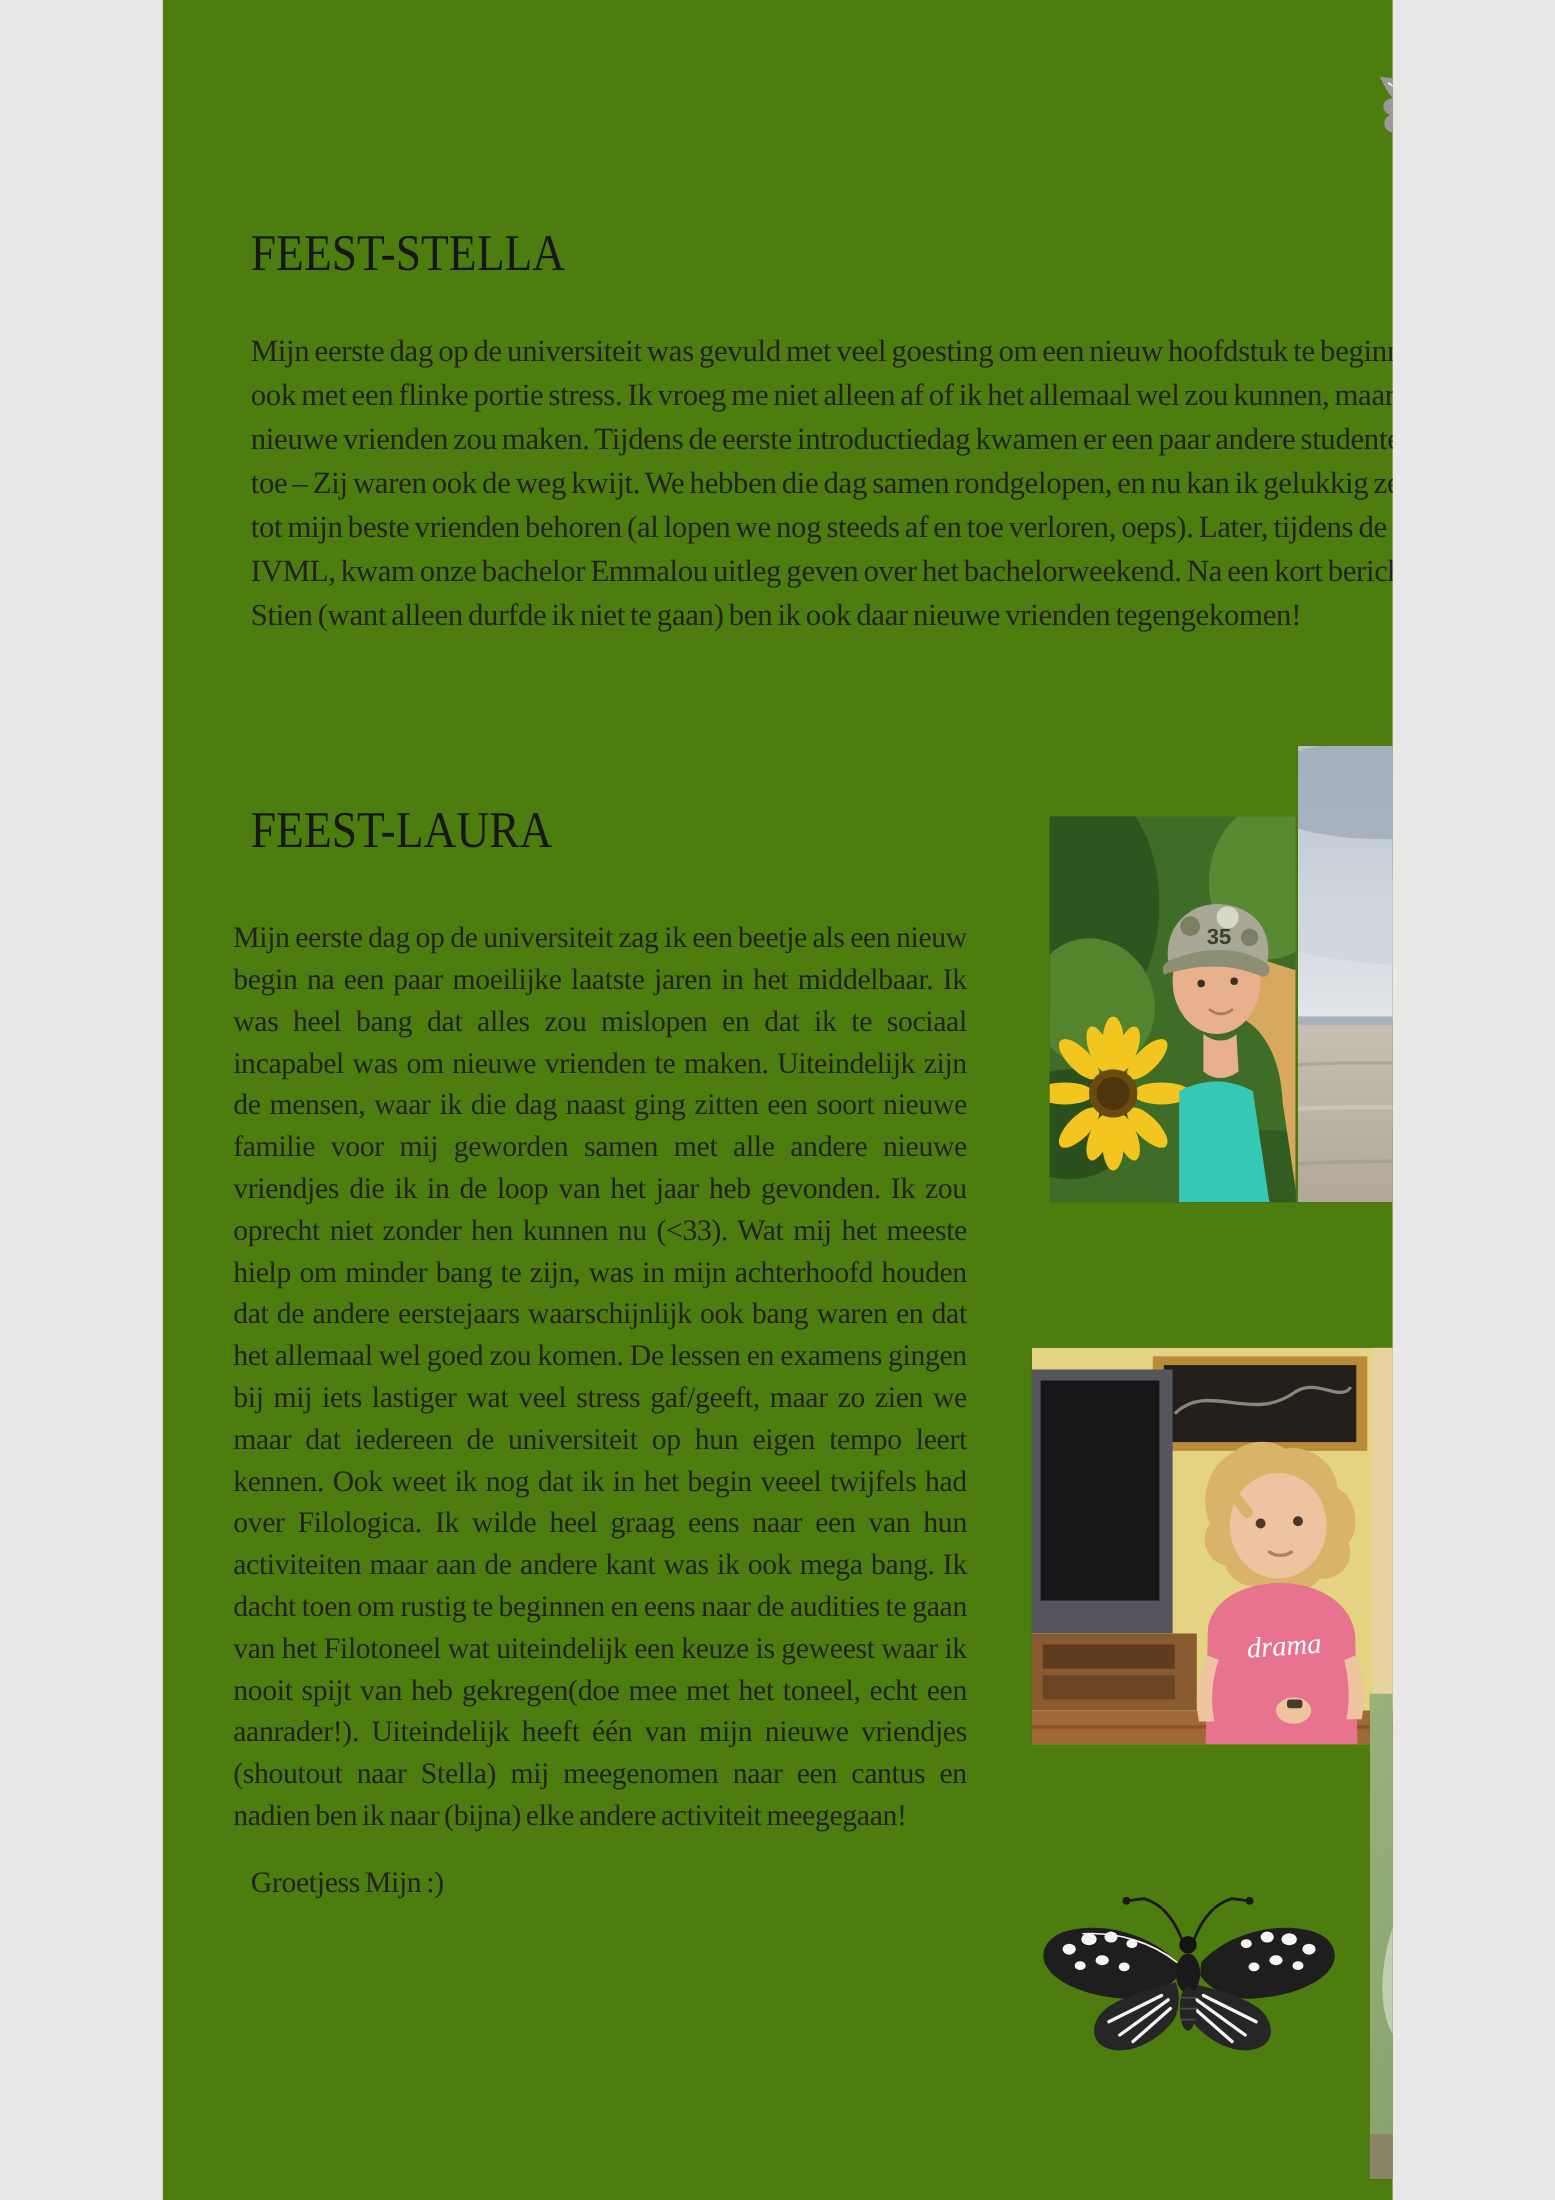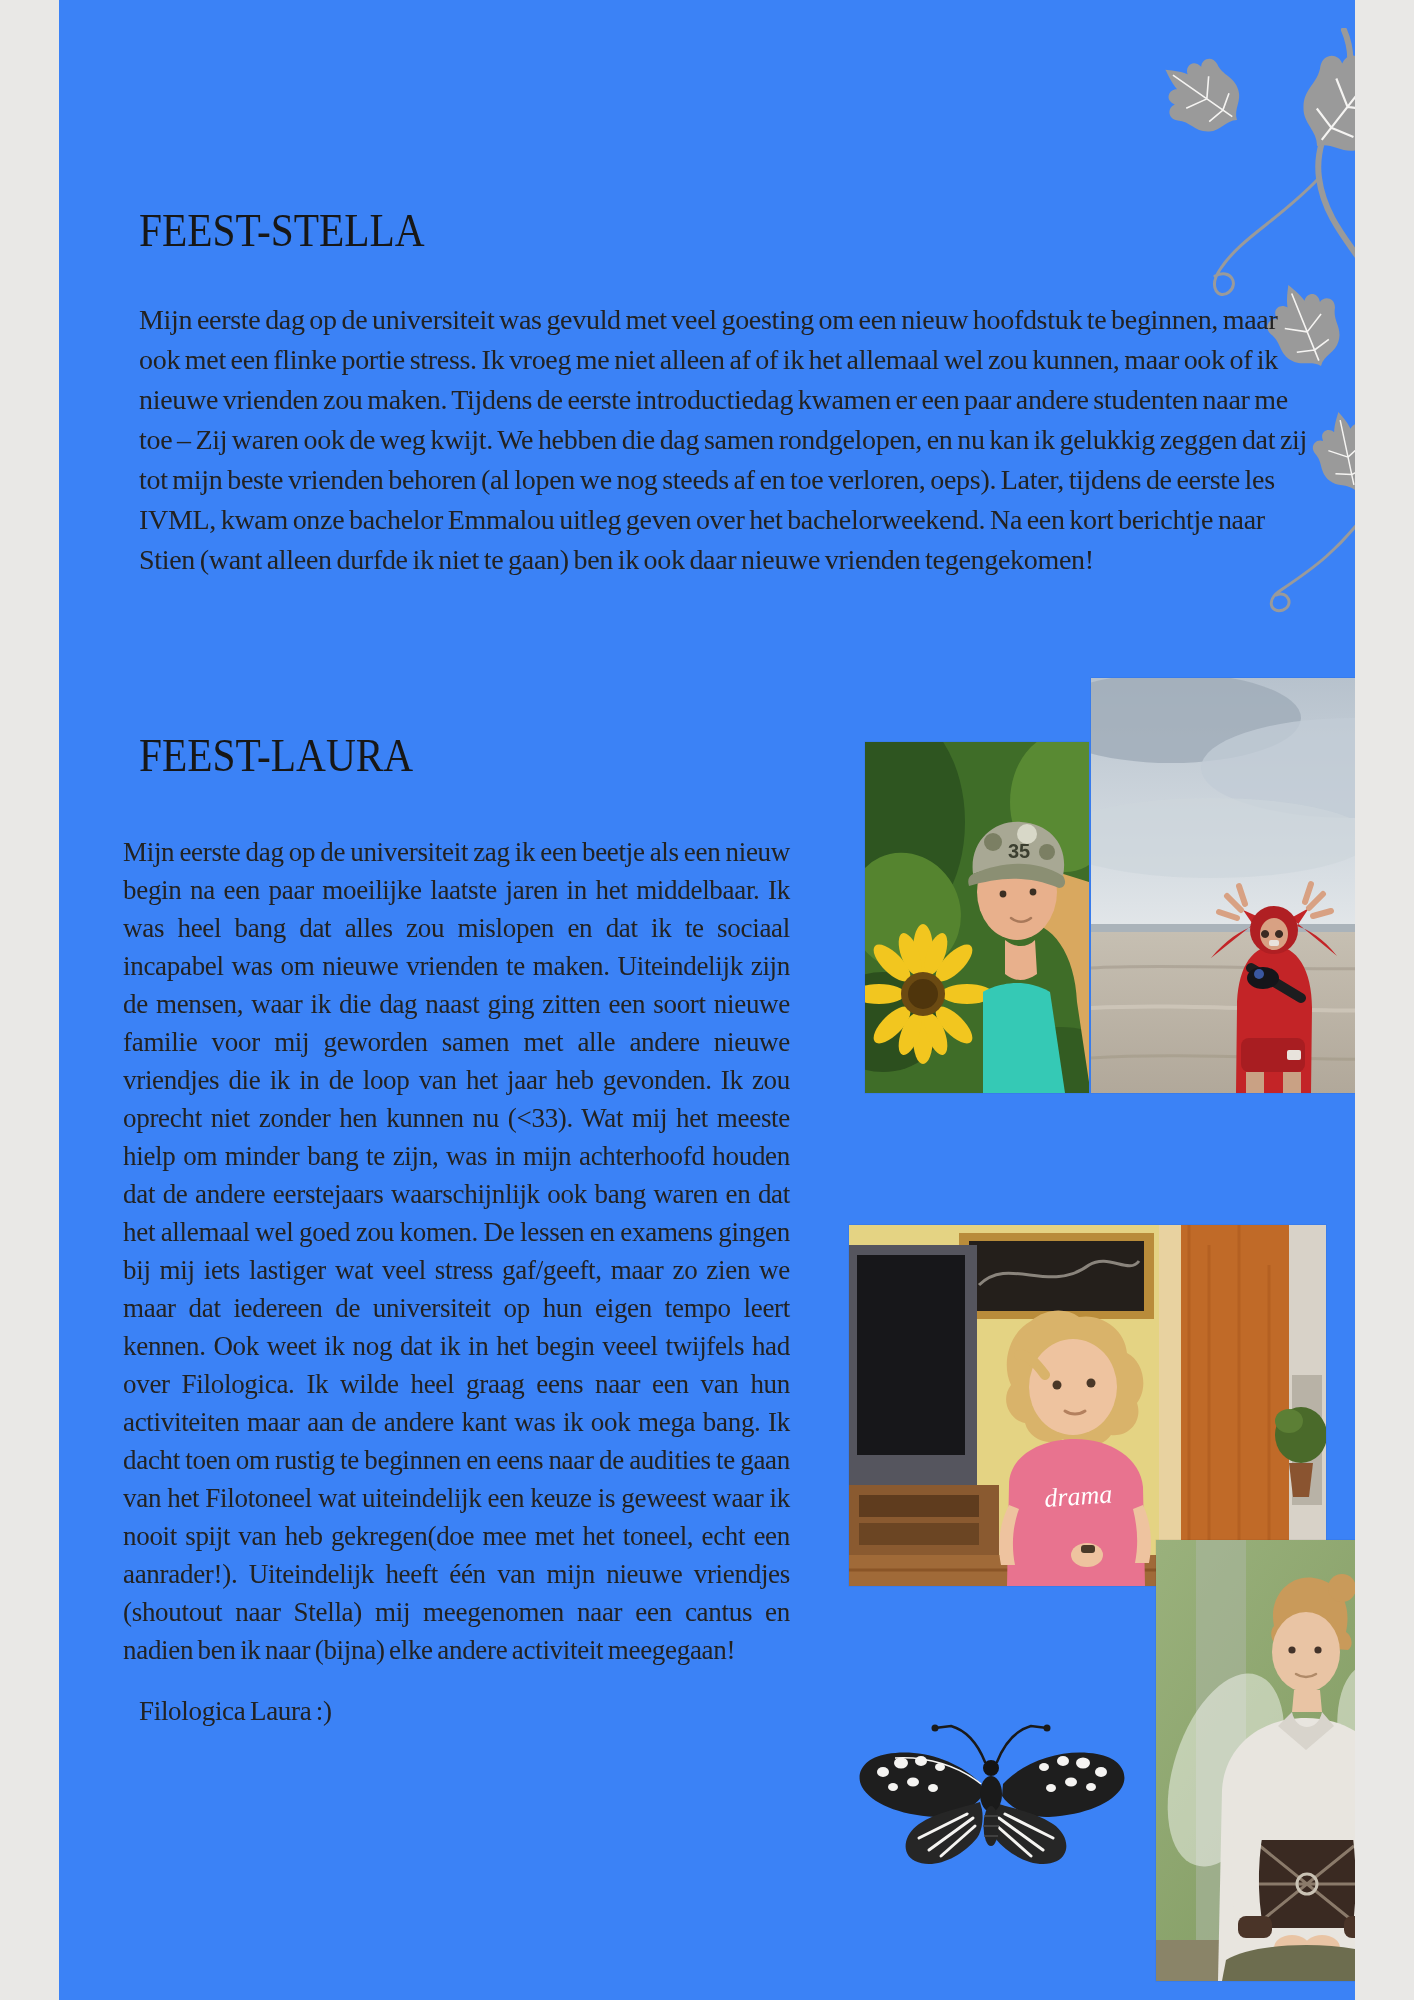--- a/index.html
+++ b/index.html
@@ -1,19 +1,19 @@
 <!DOCTYPE html>
 <html><head>
 <meta charset="utf-8">
 <style>
   html,body{margin:0;padding:0;}
   body{background:#e9e8e6;}
   .page{
-    position:relative;width:1296px;height:2000px;margin:0 auto;
-    background:#3b82f6;overflow:hidden;
+    position:relative;width:1118px;height:2000px;margin:0 auto;
+    background:#4d7c0f;overflow:hidden;
     font-family:"Liberation Serif", serif;color:#1f1f1f;
   }
   .title{
     position:absolute;left:80px;margin:0;font-weight:normal;
     font-size:47px;letter-spacing:0px;color:#171717;
     transform:scaleX(0.88);transform-origin:left center;white-space:nowrap;
   }
   #title-stella{top:203px;}
   #title-laura{top:728px;}
   .bodytext{
@@ -54,21 +54,21 @@
     <use href="#ivyleaf" transform="translate(268,390) rotate(58) scale(0.95)"></use>
     <use href="#ivyleaf" transform="translate(196,462) rotate(-12) scale(1.05)"></use>
     <use href="#ivyleaf" transform="translate(272,606) rotate(42) scale(0.95)"></use>
   </svg>
 
   <h1 class="title" id="title-stella">FEEST-STELLA</h1>
   <div class="bodytext" id="stella-body">Mijn eerste dag op de universiteit was gevuld met veel goesting om een nieuw hoofdstuk te beginnen, maar ook met een flinke portie stress. Ik vroeg me niet alleen af of ik het allemaal wel zou kunnen, maar ook of ik nieuwe vrienden zou maken. Tijdens de eerste introductiedag kwamen er een paar andere studenten naar me toe – Zij waren ook de weg kwijt. We hebben die dag samen rondgelopen, en nu kan ik gelukkig zeggen dat zij tot mijn beste vrienden behoren (al lopen we nog steeds af en toe verloren, oeps). Later, tijdens de eerste les IVML, kwam onze bachelor Emmalou uitleg geven over het bachelorweekend. Na een kort berichtje naar Stien (want alleen durfde ik niet te gaan) ben ik ook daar nieuwe vrienden tegengekomen!</div>
 
   <h1 class="title" id="title-laura">FEEST-LAURA</h1>
   <div class="bodytext" id="laura-body">Mijn eerste dag op de universiteit zag ik een beetje als een nieuw begin na een paar moeilijke laatste jaren in het middelbaar. Ik was heel bang dat alles zou mislopen en dat ik te sociaal incapabel was om nieuwe vrienden te maken. Uiteindelijk zijn de mensen, waar ik die dag naast ging zitten een soort nieuwe familie voor mij geworden samen met alle andere nieuwe vriendjes die ik in de loop van het jaar heb gevonden. Ik zou oprecht niet zonder hen kunnen nu (&lt;33). Wat mij het meeste hielp om minder bang te zijn, was in mijn achterhoofd houden dat de andere eerstejaars waarschijnlijk ook bang waren en dat het allemaal wel goed zou komen. De lessen en examens gingen bij mij iets lastiger wat veel stress gaf/geeft, maar zo zien we maar dat iedereen de universiteit op hun eigen tempo leert kennen. Ook weet ik nog dat ik in het begin veeel twijfels had over Filologica. Ik wilde heel graag eens naar een van hun activiteiten maar aan de andere kant was ik ook mega bang. Ik dacht toen om rustig te beginnen en eens naar de audities te gaan van het Filotoneel wat uiteindelijk een keuze is geweest waar ik nooit spijt van heb gekregen(doe mee met het toneel, echt een aanrader!). Uiteindelijk heeft één van mijn nieuwe vriendjes (shoutout naar Stella) mij meegenomen naar een cantus en nadien ben ik naar (bijna) elke andere activiteit meegegaan!</div>
-  <div class="bodytext" id="laura-signoff">Filologica Laura :)</div>
+  <div class="bodytext" id="laura-signoff">Groetjess Mijn :)</div>
 
   <div class="photo" id="photo-sunflower">
     <svg viewBox="0 0 224 351" preserveAspectRatio="none">
       <rect width="224" height="351" fill="#3f6d28"></rect>
       <ellipse cx="30" cy="80" rx="70" ry="110" fill="#2e5520"></ellipse>
       <ellipse cx="40" cy="170" rx="55" ry="60" fill="#55842f" transform="rotate(-25 40 170)"></ellipse>
       <ellipse cx="18" cy="280" rx="60" ry="50" fill="#2c4f1e"></ellipse>
       <ellipse cx="200" cy="60" rx="55" ry="70" fill="#598a33"></ellipse>
       <ellipse cx="195" cy="330" rx="70" ry="45" fill="#335c22"></ellipse>
 

